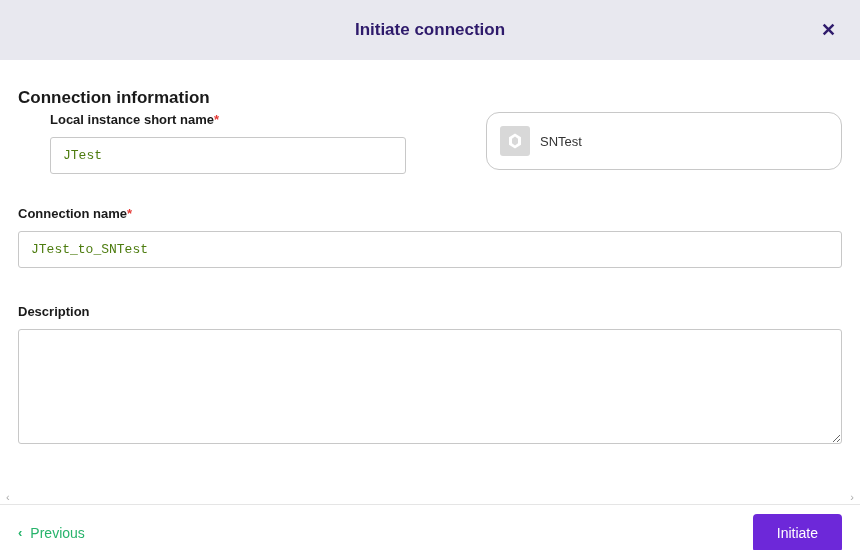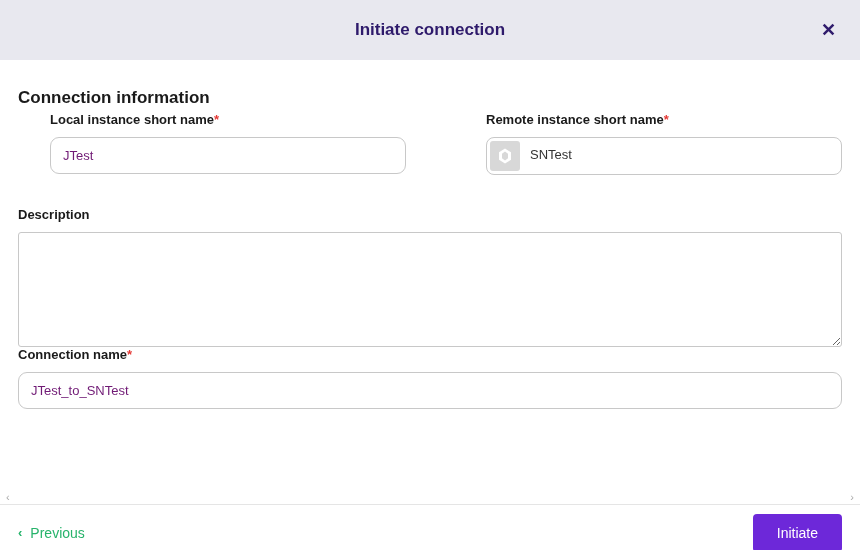--- a/index.html
+++ b/index.html
@@ -79,34 +79,35 @@
       font-size: 13px;
       font-weight: 700;
       color: #1a1a1a;
       margin-bottom: 10px;
     }
     .required {
       color: #e53935;
     }
     .form-input {
       border: 1px solid #c8c8c8;
-      border-radius: 9px;
+      border-radius: 3px;
       padding: 10px 12px;
       font-size: 13px;
-      color: #701a75;
+      color: #4d7c0f;
       outline: none;
       background: #fff;
+      font-family: Liberation Mono, monospace;
     }
     .remote-input-wrapper {
       display: flex;
-      align-items: flex-start;
+      align-items: center;
       border: 1px solid #c8c8c8;
-      border-radius: 8px;
-      background: #fff;
-      padding: 3px;
+      border-radius: 13px;
+      background: #fff;
+      padding: 13px;
     }
     .remote-icon {
       width: 30px;
       height: 30px;
       background: #d8d8d8;
       border-radius: 3px;
       display: flex;
       align-items: center;
       justify-content: center;
       margin-right: 10px;
@@ -192,45 +193,42 @@
 
   <div class="form-row">
     <div class="form-group half">
       <label class="form-label">
         <span>Local instance short name</span><span class="required">*</span>
       </label>
       <input type="text" class="form-input" value="JTest" style="">
     </div>
 
     <div class="form-group half">
-      <label class="form-label">
-        <span>Remote instance short name</span><span class="required">*</span>
-      </label>
       <div class="remote-input-wrapper">
         <div class="remote-icon">
           <svg viewBox="0 0 24 24">
               <path d="M12 2 L20 7 L20 17 L12 22 L4 17 L4 7 Z M12 6 L8 9 L8 15 L12 18 L16 15 L16 9 Z"></path>
             </svg>
         </div>
         <span class="remote-text">SNTest</span>
       </div>
     </div>
   </div>
 
-  <div class="form-group full">
-    <label class="form-label">Description</label>
-    <textarea class="form-textarea" style=""></textarea>
-  </div>
-
   <div class="form-group full" style="margin-bottom: 36px;">
     <label class="form-label">
       <span>Connection name</span><span class="required">*</span>
     </label>
     <input type="text" class="form-input" value="JTest_to_SNTest" style="">
   </div>
+
+  <div class="form-group full">
+    <label class="form-label">Description</label>
+    <textarea class="form-textarea" style=""></textarea>
+  </div>
 </div>
 
 <div class="horizontal-scroll-indicator">
   <span>‹</span>
   <span>›</span>
 </div>
 
 <div class="footer">
   <button class="previous-btn">
     <span class="chevron-left">‹</span>

